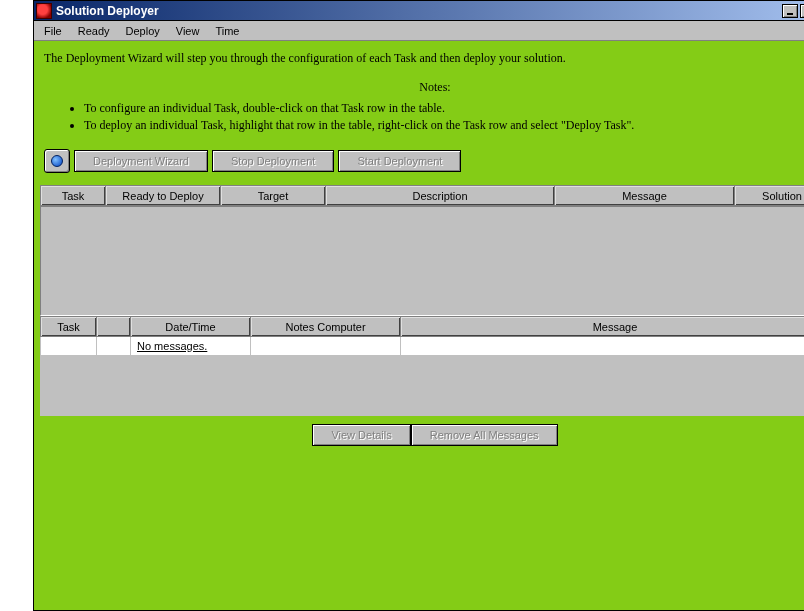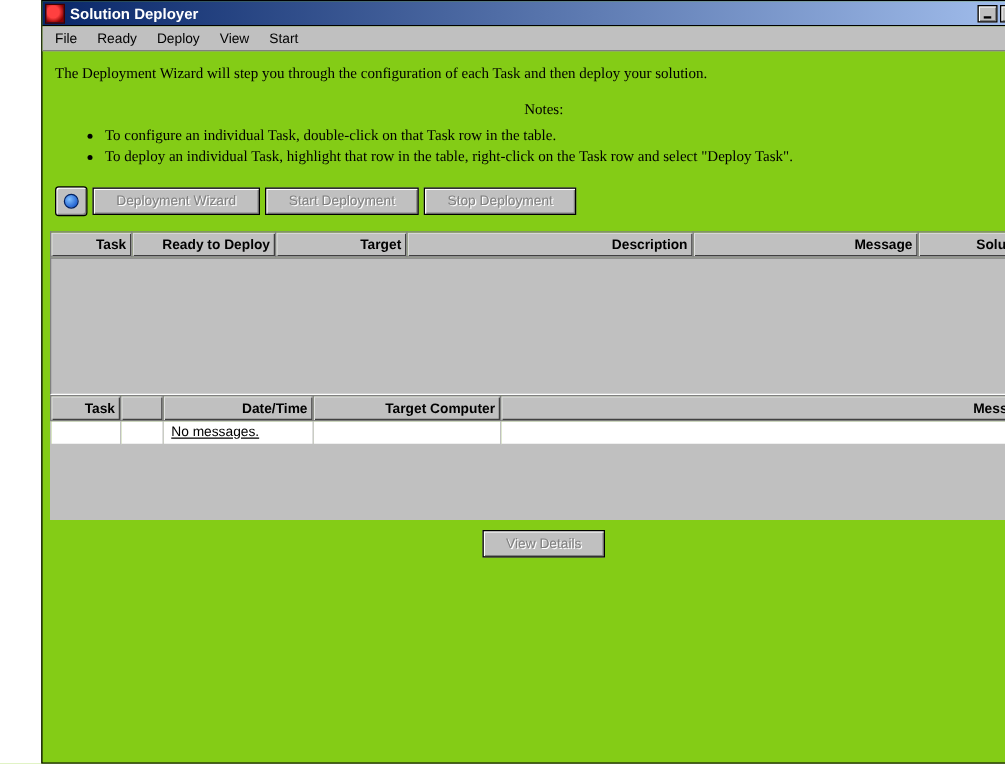--- a/index.html
+++ b/index.html
@@ -81,21 +81,21 @@
   .btn.disabled { color:#808080; text-shadow:1px 1px 0 #fff; }
 
   .tblarea { padding:0 6px; }
   table.grid {
     width:100%; border-collapse:collapse; table-layout:fixed;
     font-size:11px;
   }
   table.grid th {
     background:#c0c0c0; border:1px solid #808080;
     box-shadow: inset 1px 1px 0 #e0e0e0, inset -1px -1px 0 #404040;
-    font-weight:bold; padding:3px 4px; text-align:right;
+    font-weight:normal; padding:3px 4px; text-align:center;
     height:20px;
   }
   table.grid td {
     background:#fff; border:1px solid #c0c0c0; padding:3px 6px; height:18px;text-decoration:underline;
   }
   .tbody-area { height:110px; background:#c0c0c0; }
 
   .midbar { text-align:center; padding:8px 0; }
 
   .msgs-area { height:60px; background:#c0c0c0; }
@@ -132,39 +132,39 @@
           </svg>
       </div>
     </div>
   </div>
 
   <div class="menubar">
     <span>File</span>
     <span>Ready</span>
     <span>Deploy</span>
     <span>View</span>
-    <span>Start</span>
+    <span>Time</span>
   </div>
 
   <div class="content">
     <p class="intro">The Deployment Wizard will step you through the configuration of each Task and then deploy your solution.</p>
     <p class="notes-hdr">Notes:</p>
     <ul>
       <li>To configure an individual Task, double-click on that Task row in the table.</li>
       <li>To deploy an individual Task, highlight that row in the table, right-click on the Task row and select "Deploy Task".</li>
     </ul>
   </div>
 
   <div class="toolbar">
     <div class="ledbox">
       <div class="led"></div>
     </div>
     <button class="btn disabled">Deployment Wizard</button>
+    <button class="btn disabled">Stop Deployment</button>
     <button class="btn disabled">Start Deployment</button>
-    <button class="btn disabled">Stop Deployment</button>
   </div>
 
   <div class="tblarea">
     <table class="grid">
       <colgroup>
         <col style="width:65px">
           <col style="width:115px">
           <col style="width:105px">
         <col>
           <col style="width:180px">
@@ -192,34 +192,35 @@
           <col style="width:34px">
           <col style="width:120px">
         <col style="width:150px">
           <col>
       </colgroup>
       <thead>
         <tr>
           <th>Task</th>
           <th></th>
           <th>Date/Time</th>
-          <th>Target Computer</th>
+          <th>Notes Computer</th>
           <th>Message</th>
         </tr>
       </thead>
       <tbody>
         <tr>
           <td></td>
           <td></td>
           <td>No messages.</td>
           <td></td>
           <td></td>
         </tr>
       </tbody>
     </table>
     <div class="msgs-area"></div>
   </div>
 
   <div class="bottombar">
     <button class="btn disabled">View Details</button>
+    <button class="btn disabled">Remove All Messages</button>
   </div>
 
 </div>
 
 </body></html>

